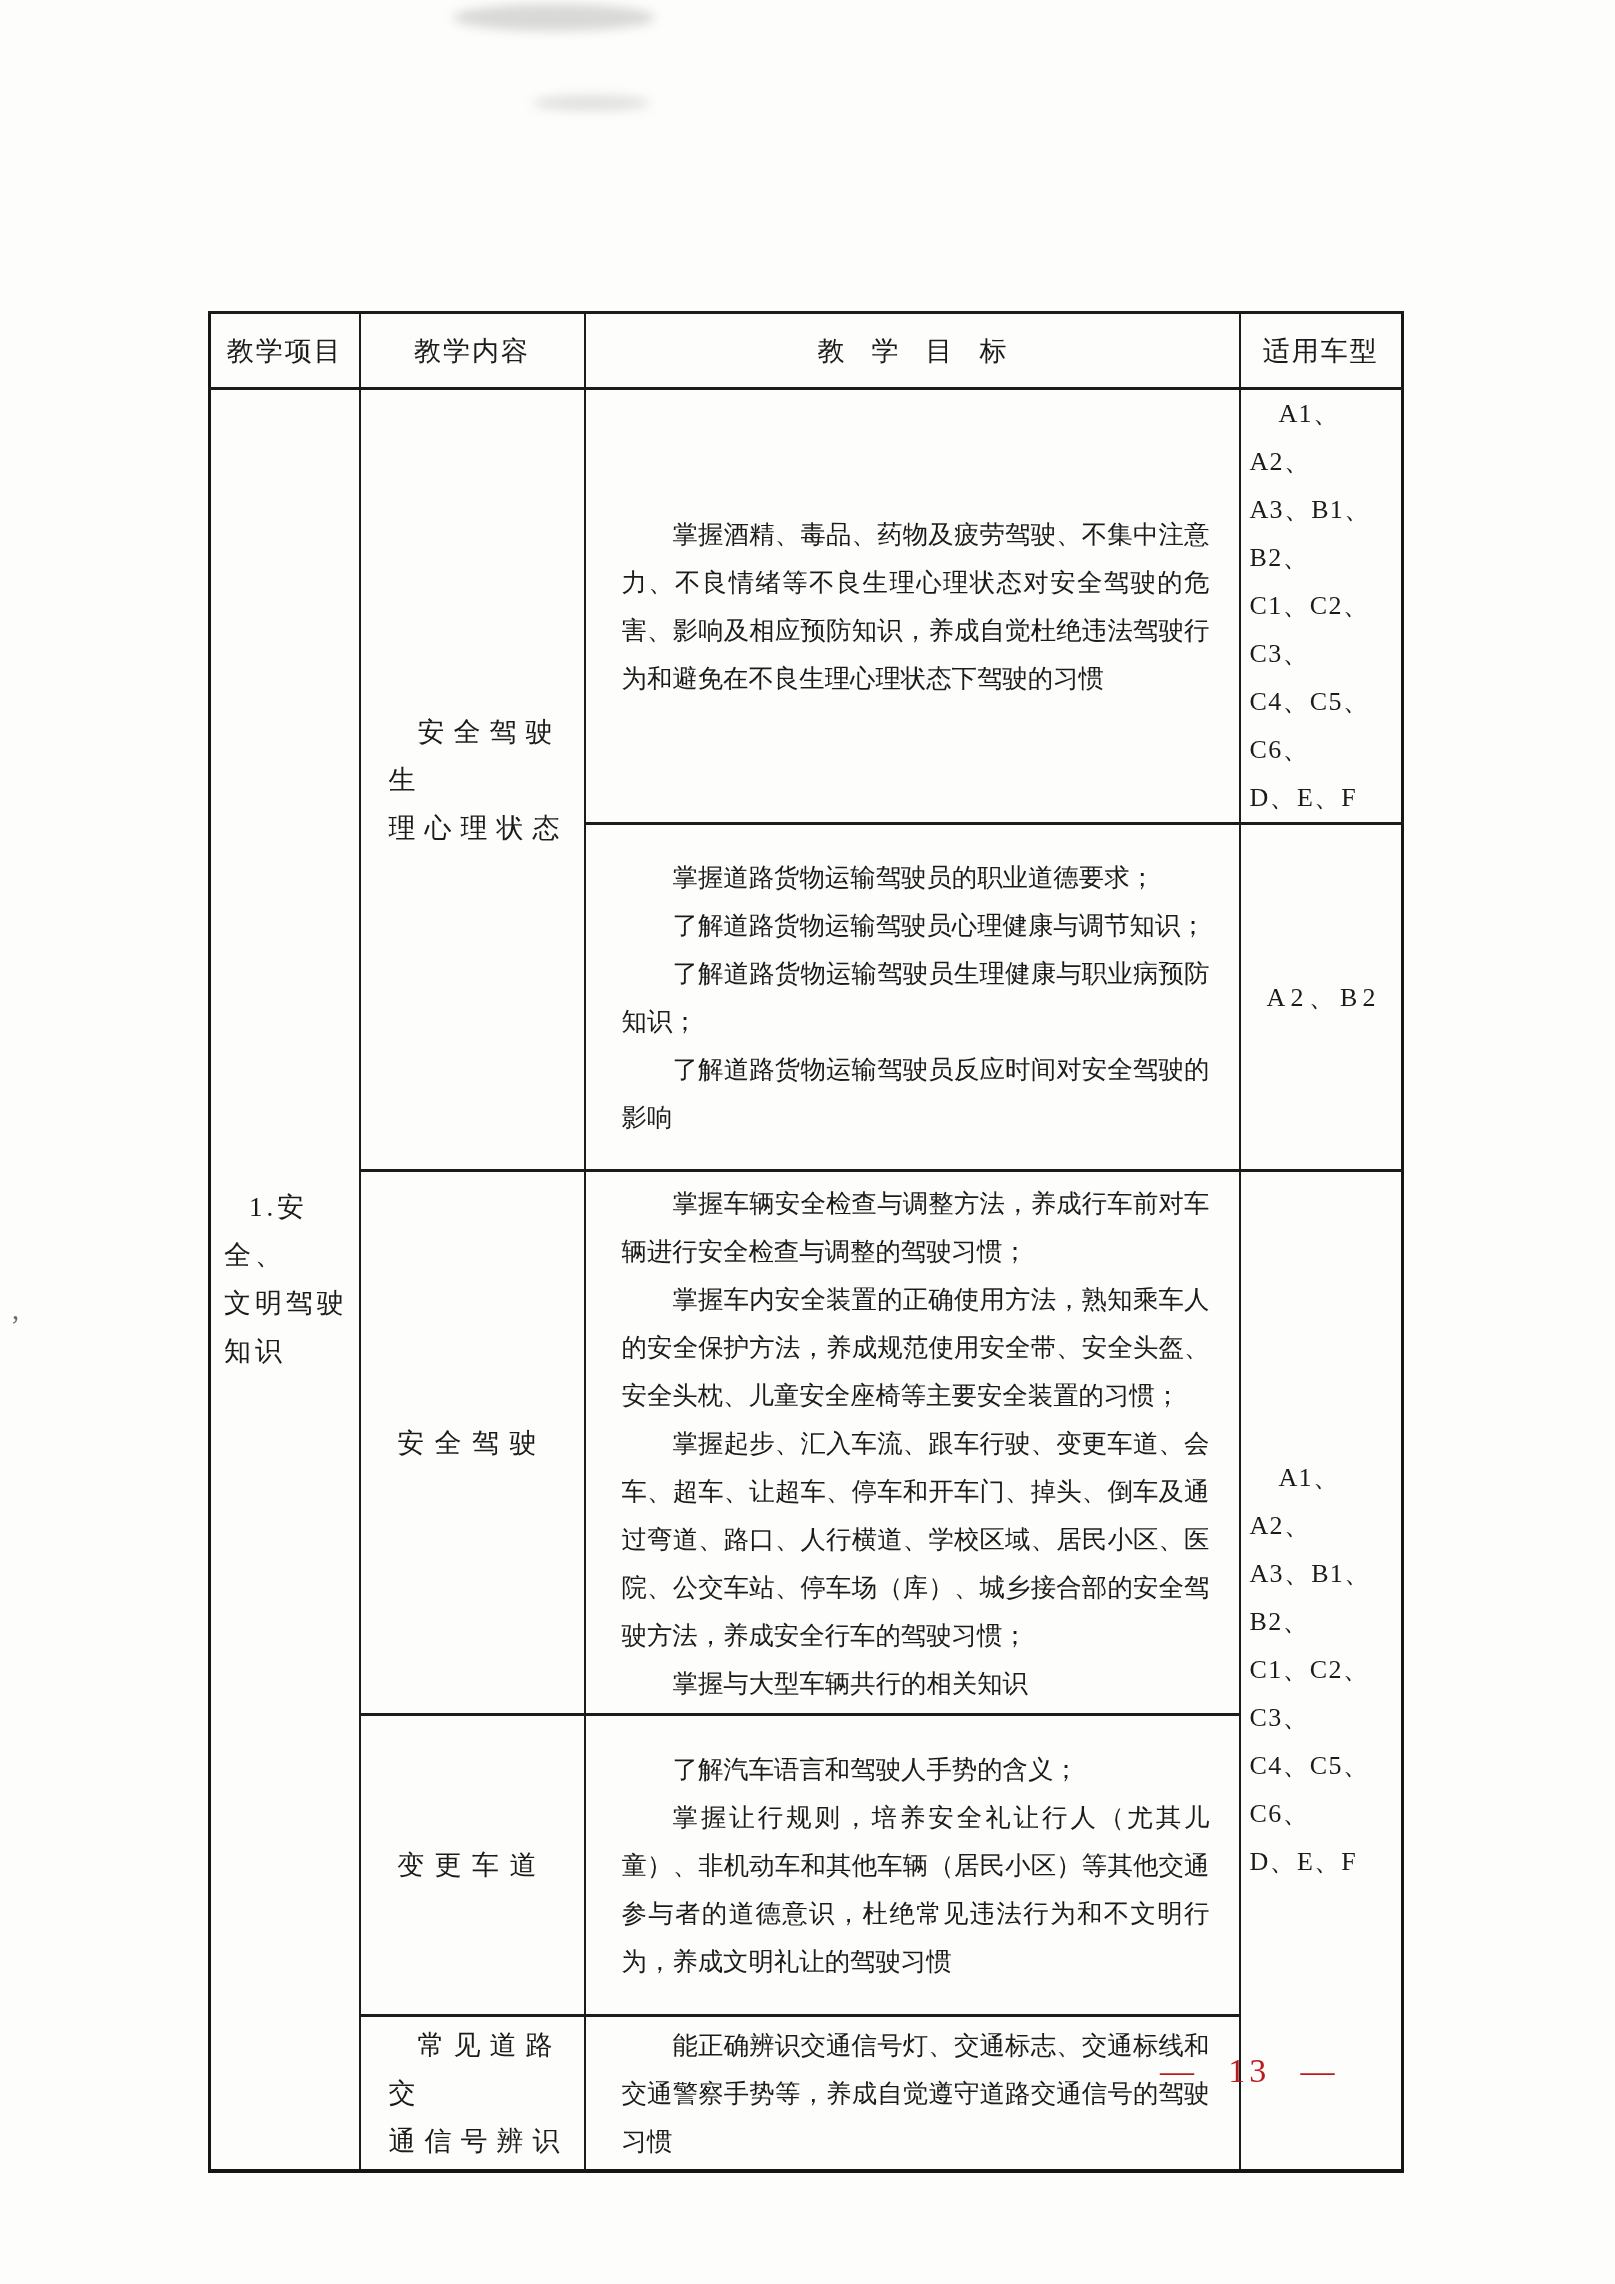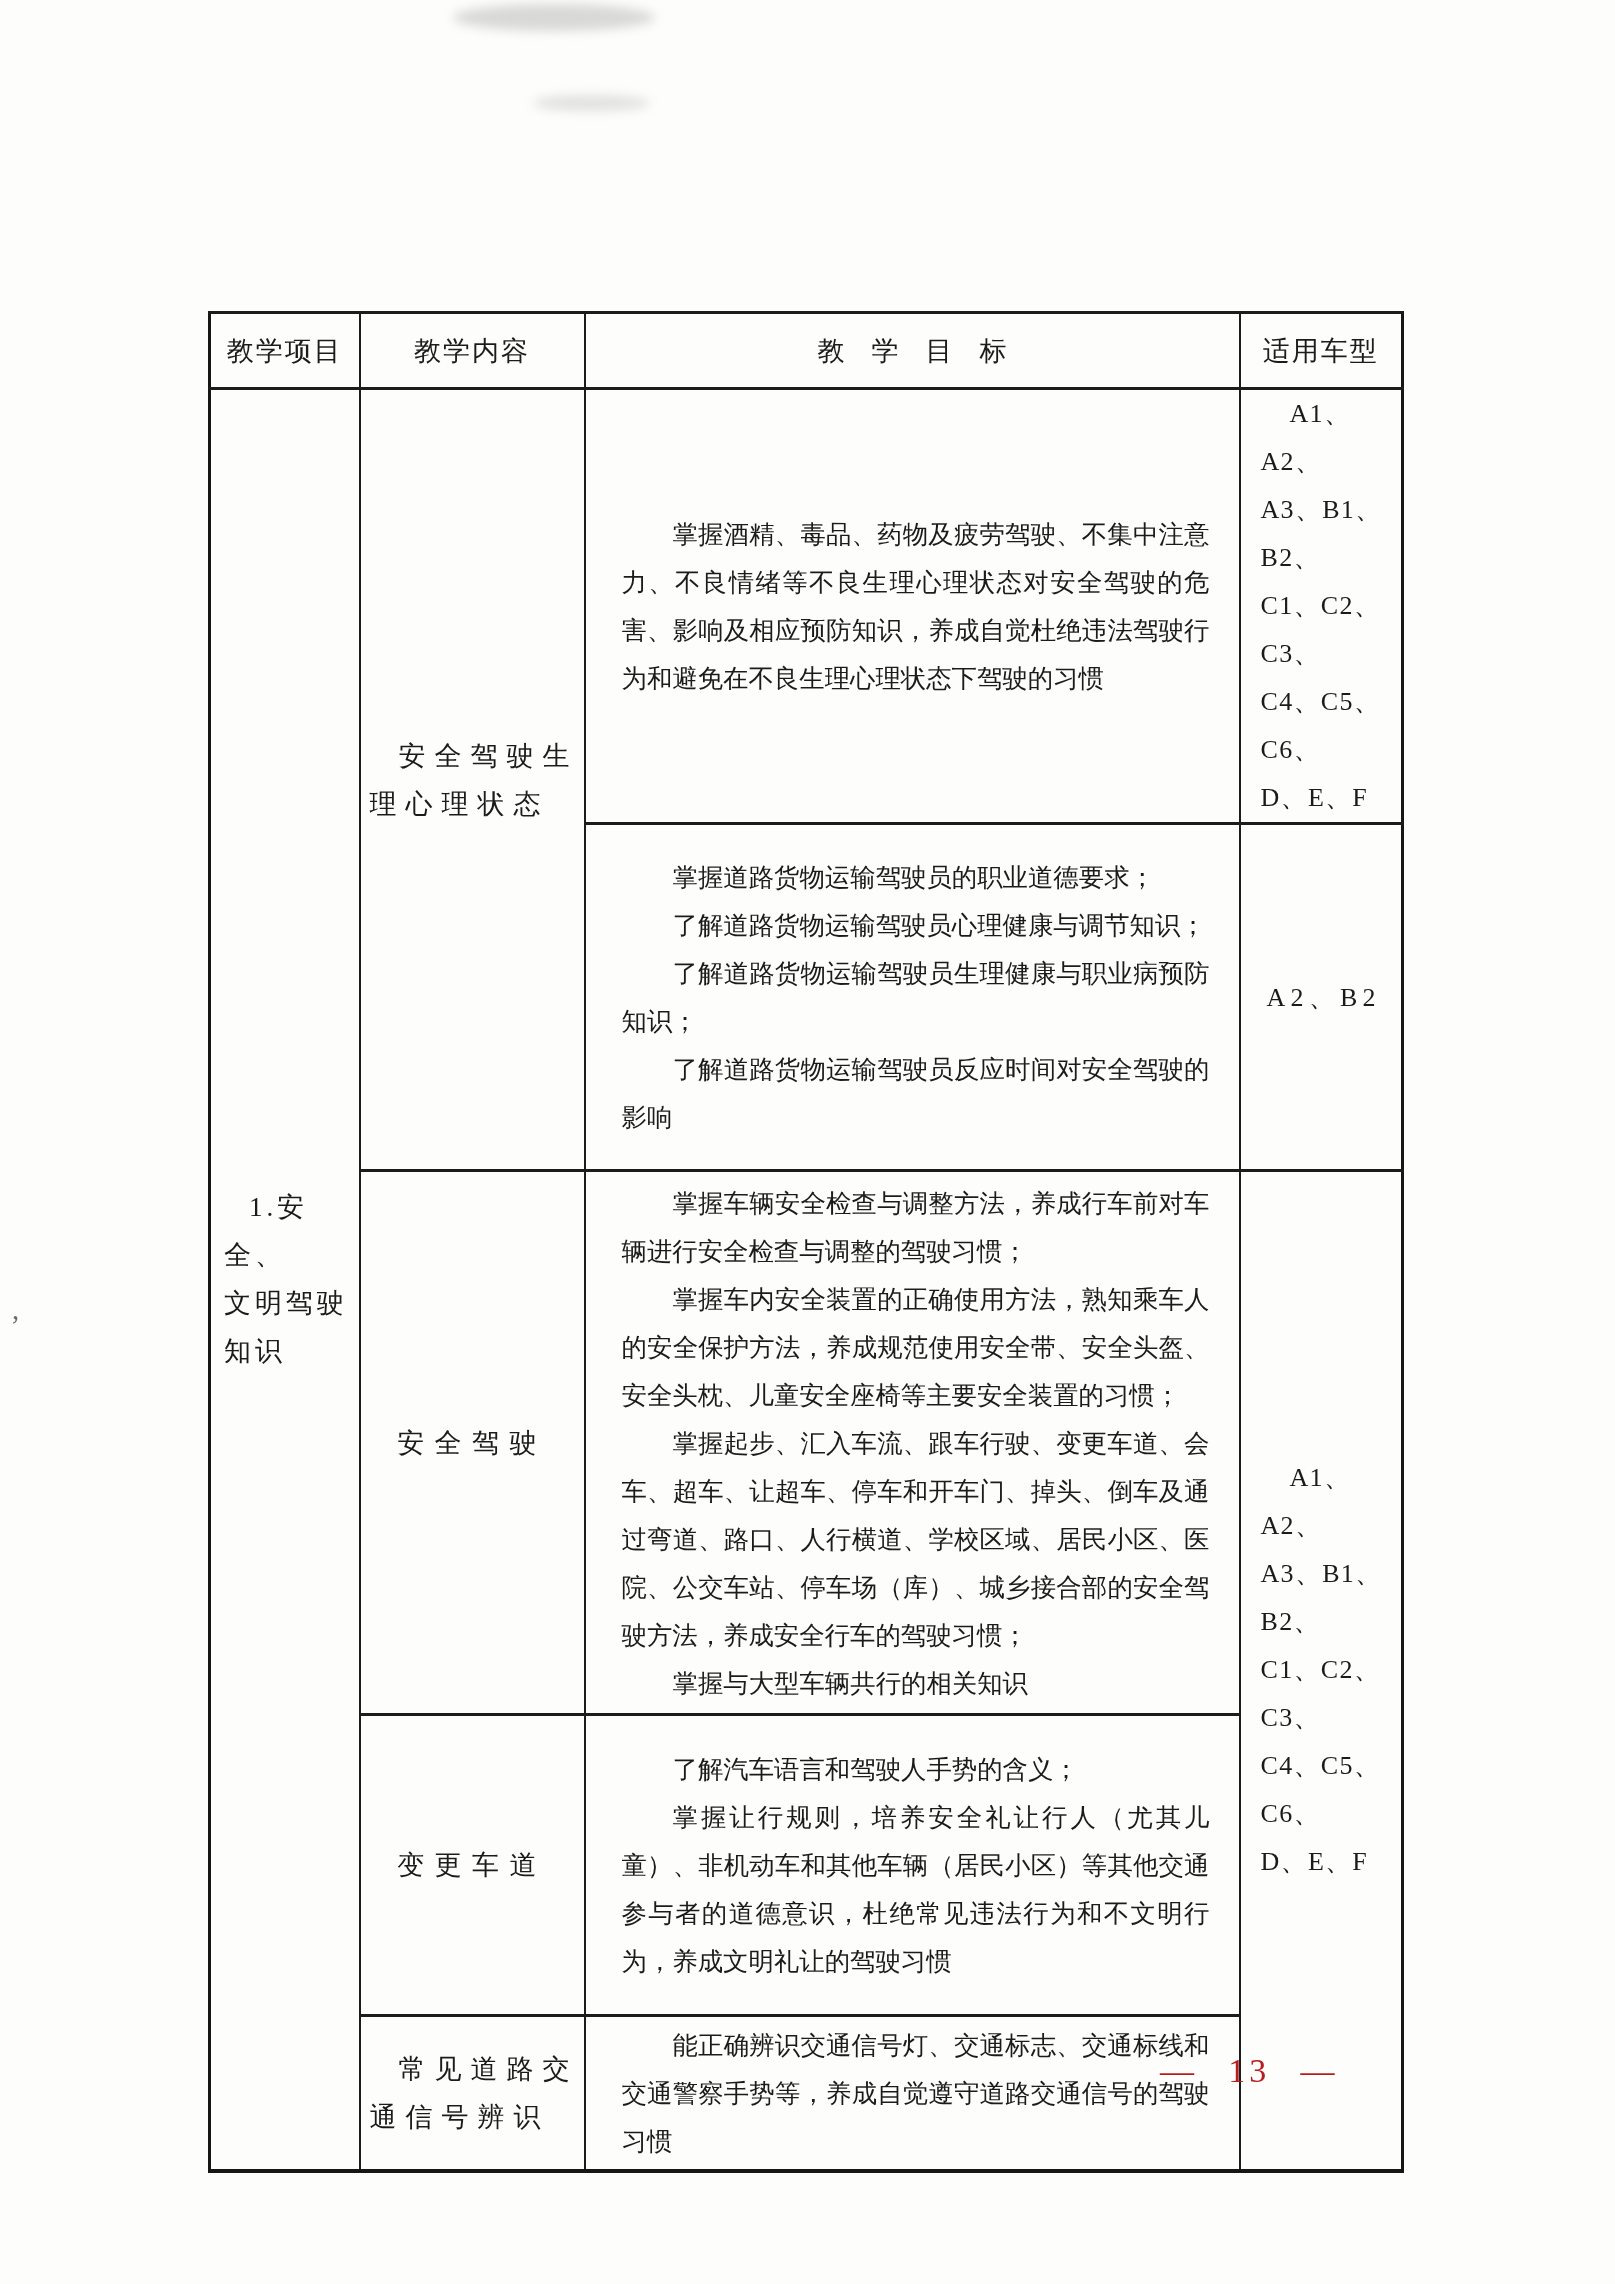--- a/index.html
+++ b/index.html
@@ -44,35 +44,35 @@
   tr.r4 { height:301px; }
   tr.r5 { height:149px; }
 
   
   .c-project { font-size:27px; }
   .c-project .ln { line-height:48px; padding-left:13px; letter-spacing:3.9px; }
   .c-project .ind { text-indent:25px; }
 
   
   .c-content { font-size:27px; }
-  .c-content .ln { line-height:48px; padding-left:9px; letter-spacing:9px; }
+  .c-content .ln { line-height:48px; padding-left:9px; letter-spacing:9px;margin-left:19px; }
   .c-content .ind2 { text-indent:29px; }
   td.c-content.center { text-align:center; letter-spacing:10.4px; }
 
   
   .c-obj { padding:3.9px 29px 3.9px 36px;border-radius:6px; }
   .c-obj p {
     margin:0; font-size:25.4px; line-height:48px;
     text-align:justify; text-justify:inter-ideograph;
     text-indent:51px;
   }
 
   
   .c-veh { font-size:26px; }
-  .c-veh .vln { line-height:48px; padding-left:20px; letter-spacing:1.3px; }
+  .c-veh .vln { line-height:48px; padding-left:9px; letter-spacing:1.3px; }
   .c-veh .vind { text-indent:29px; }
   td.c-veh.single { padding-left:26px; letter-spacing:5.2px; }
 
   .page-number {
     position:absolute; left:1160px; top:2052px;
     font-size:34px; letter-spacing:3.9px; word-spacing:18px;
     color:#b91c1c;
   }
 </style>
 </head>

